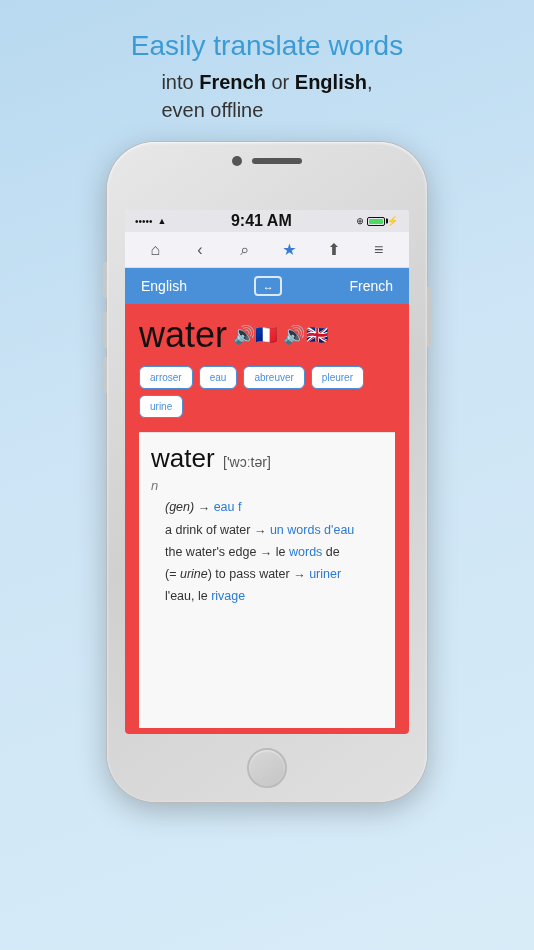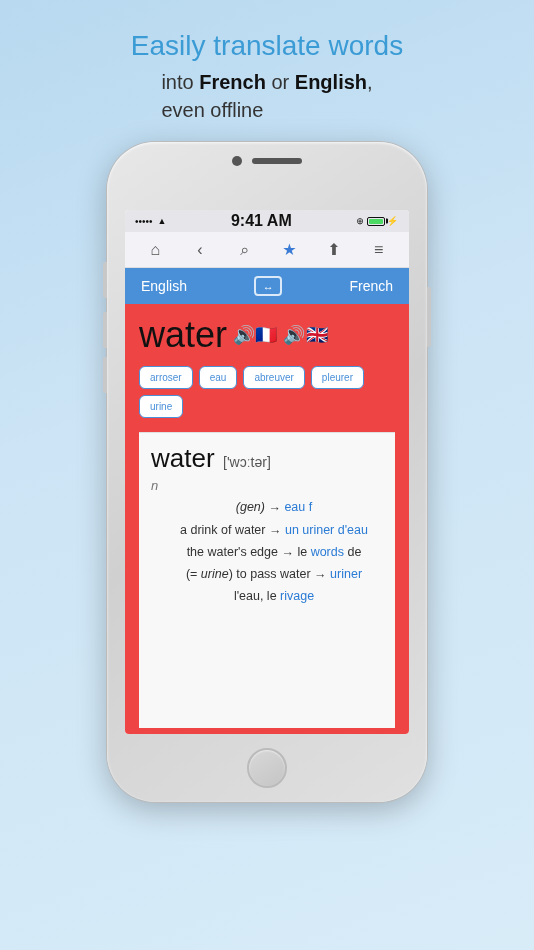--- a/index.html
+++ b/index.html
@@ -321,21 +321,20 @@
       font-style: italic;
       margin-top: 4px;
       margin-bottom: 4px;
     }
 
     .dict-entry {
       font-size: 12.5px;
       color: #333;
       line-height: 1.7;
       margin-left: 14px;
-      text-align: center;
     }
 
     .dict-entry .blue {
       color: #2a7bd5;
     }
 
     .dict-entry em {
       font-style: italic;
     }
 
@@ -415,21 +414,21 @@
         <div>
           <span class="dict-word">water</span>
           <span class="dict-phonetic">['wɔːtər]</span>
         </div>
         <div class="dict-pos">n</div>
         <div class="dict-entry">
           <span class="dict-line">
             <em>(gen)</em> → <span class="blue">eau f</span>
           </span>
           <span class="dict-line">
-            a drink of water → <span class="blue">un uriner d'eau</span>
+            a drink of water → <span class="blue">un words d'eau</span>
           </span>
           <span class="dict-line">
             the water's edge → le <span class="blue">words</span> de
           </span>
           <span class="dict-line">
             (= <em>urine</em>) to pass water → <span class="blue">uriner</span>
           </span>
           <span class="dict-line">
             l'eau, le <span class="blue">rivage</span>
           </span>

